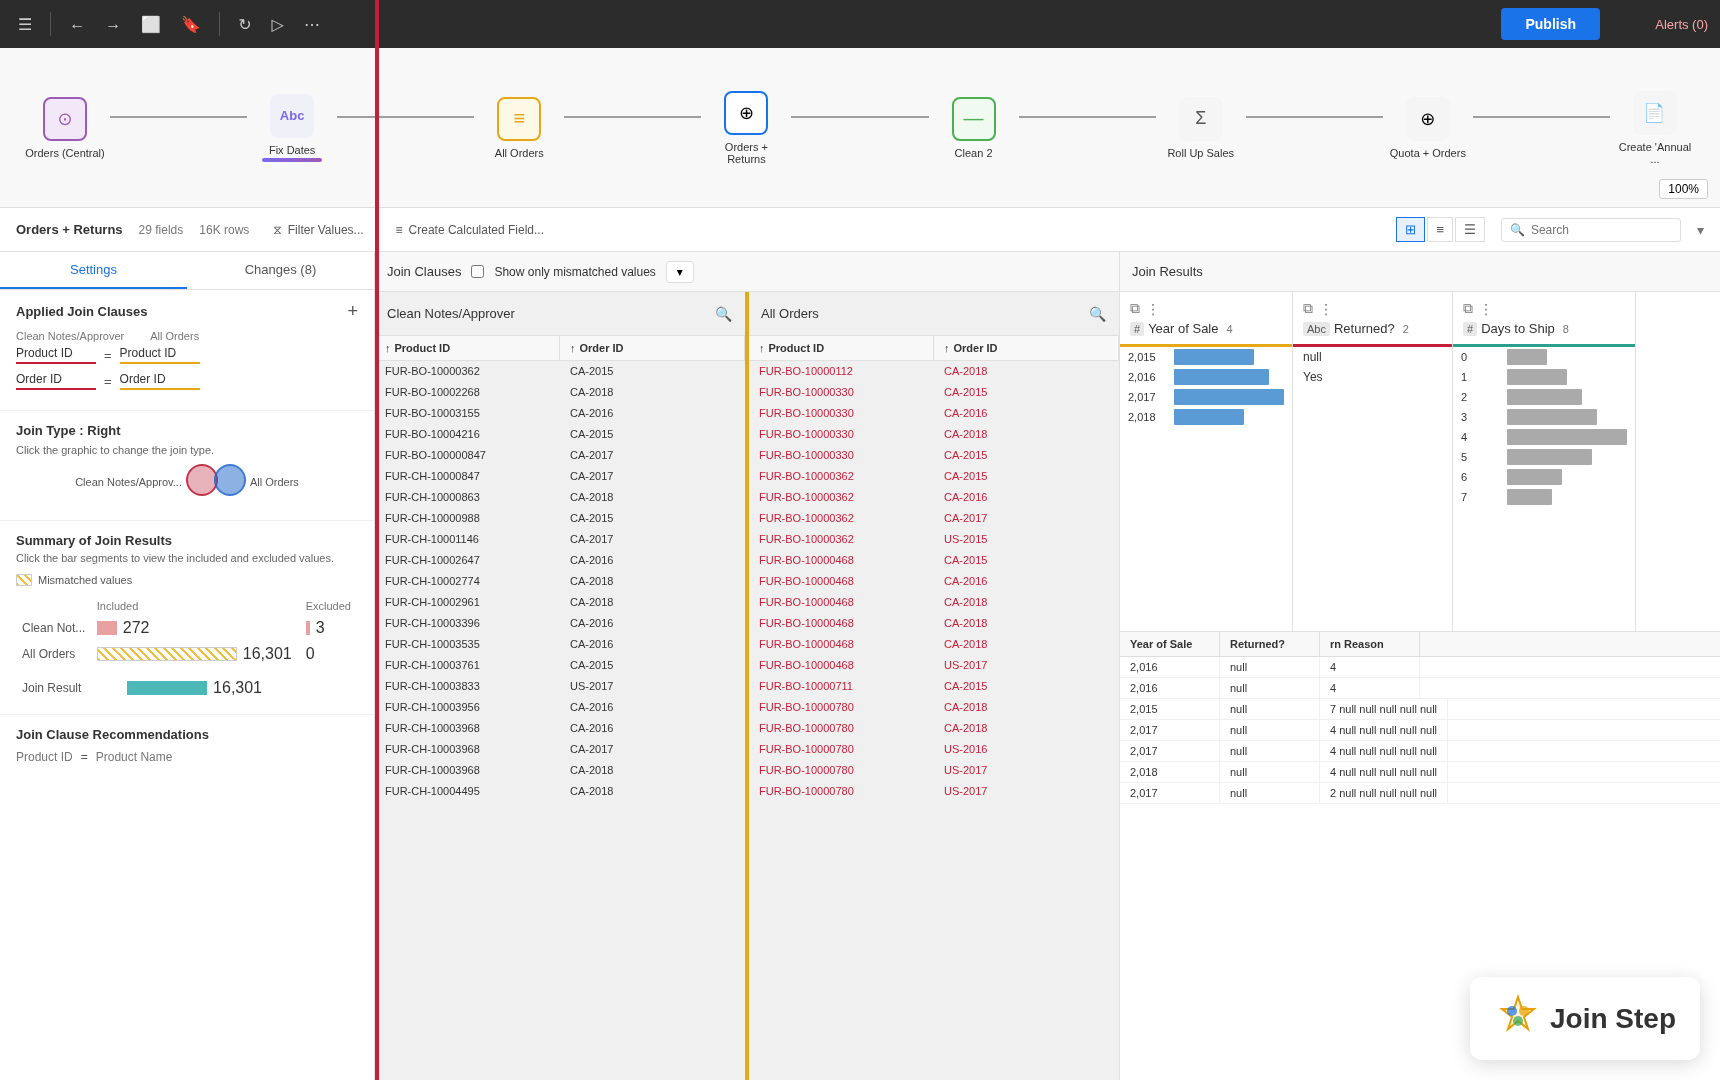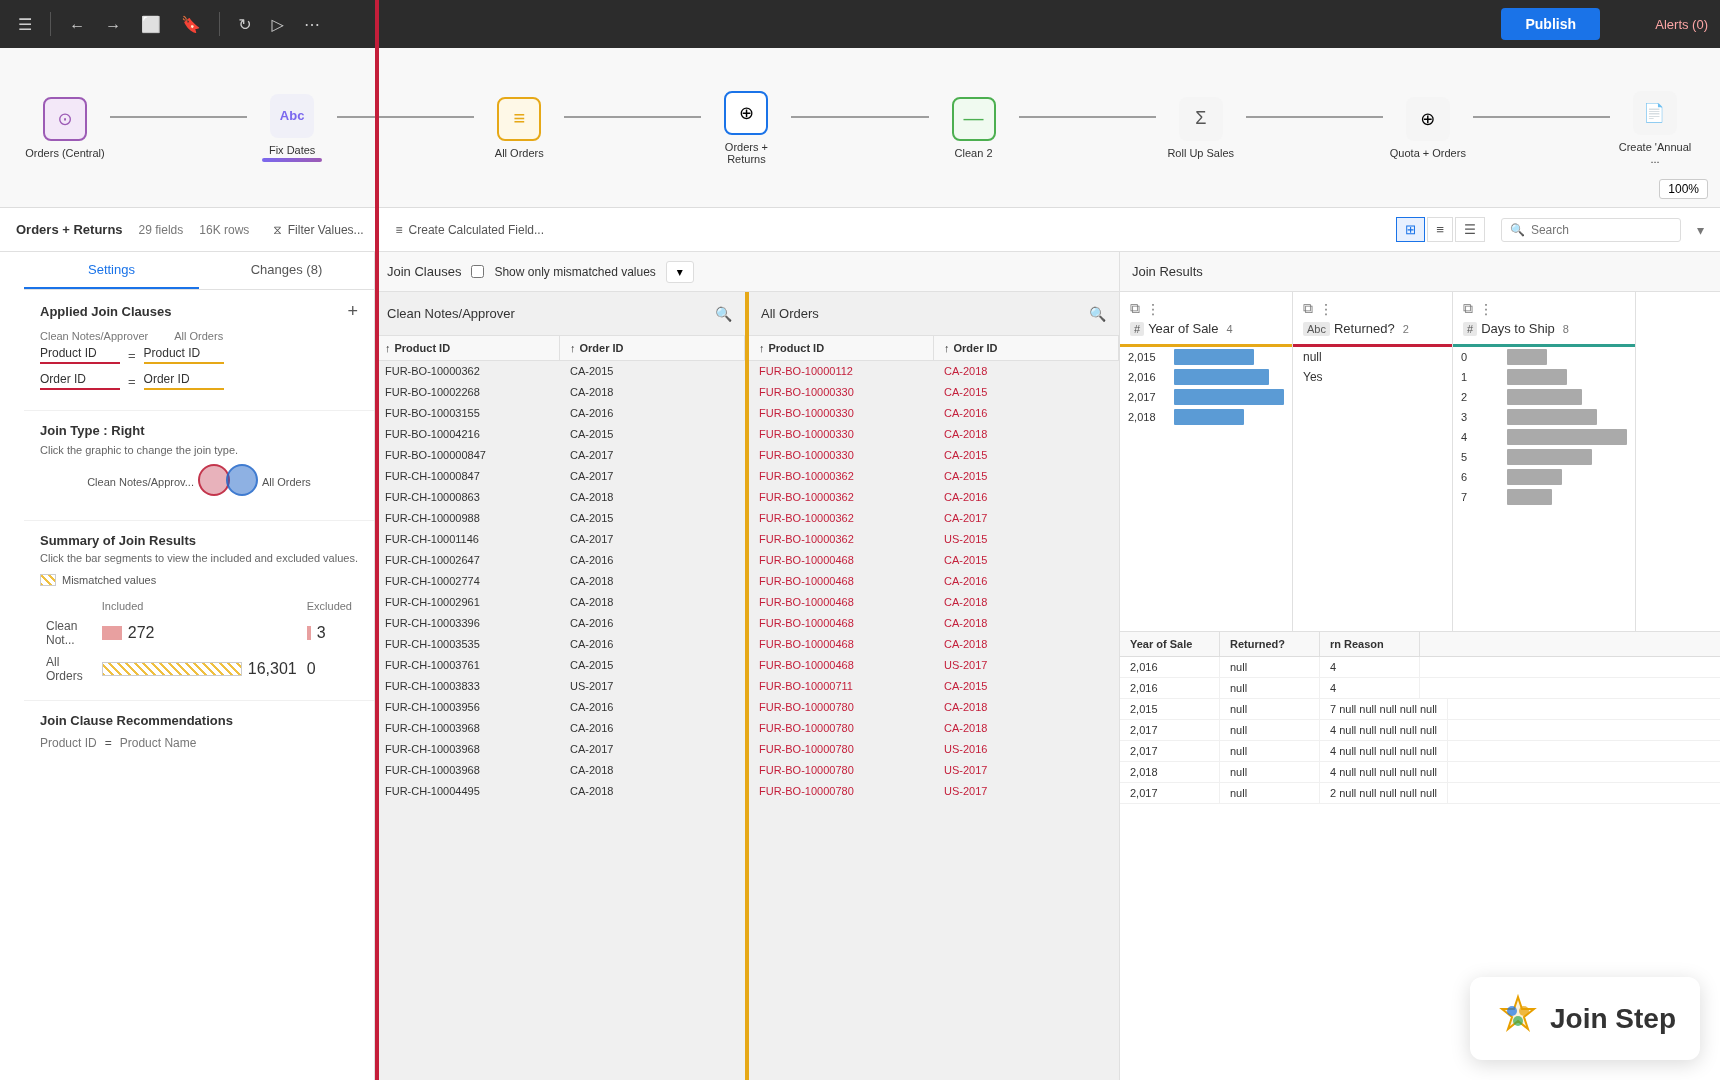--- a/index.html
+++ b/index.html
@@ -153,21 +153,20 @@
     }
 
     
     .left-sidebar {
       width: 375px;
       background: white;
       border-right: 1px solid #e0e0e0;
       display: flex;
       flex-direction: column;
       overflow-y: auto;
-      padding-left: 24px;
     }
     .sidebar-tabs {
       display: flex;
       border-bottom: 1px solid #e0e0e0;
     }
     .sidebar-tab {
       flex: 1;
       padding: 10px;
       text-align: center;
       cursor: pointer;
@@ -691,20 +690,36 @@
               </div>
             </td>
             <td>
               <div class="bar-container">
                 <span class="bar-value">0</span>
               </div>
             </td>
           </tr>
         </tbody>
       </table>
+      <div class="join-result-row">
+        <table class="summary-table">
+          <tbody>
+            <tr>
+              <td class="summary-row-label">Join Result</td>
+              <td>
+                <div class="bar-container">
+                  <div class="bar-teal" style="width:80px;"></div>
+                  <span class="bar-value">16,301</span>
+                </div>
+              </td>
+              <td></td>
+            </tr>
+          </tbody>
+        </table>
+      </div>
     </div>
 
     <div class="recommendations-section">
       <div class="rec-title">Join Clause Recommendations</div>
       <div class="rec-row">
         <span class="rec-field">Product ID</span>
         <span>=</span>
         <span class="rec-field">Product Name</span>
       </div>
     </div>

